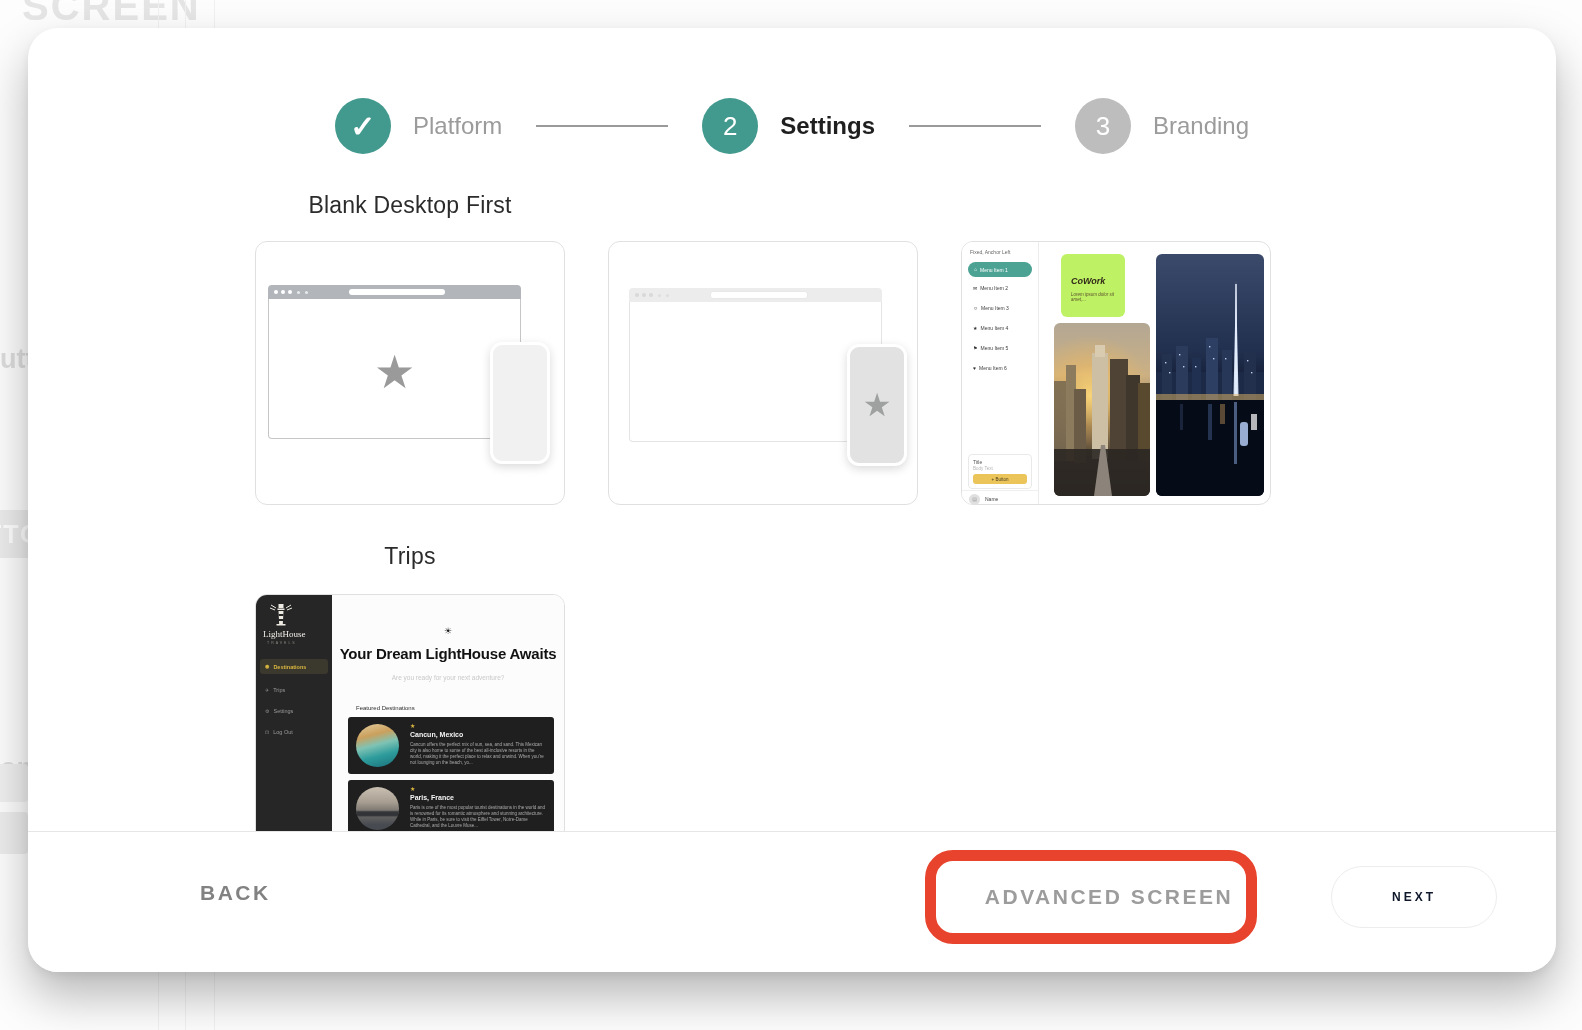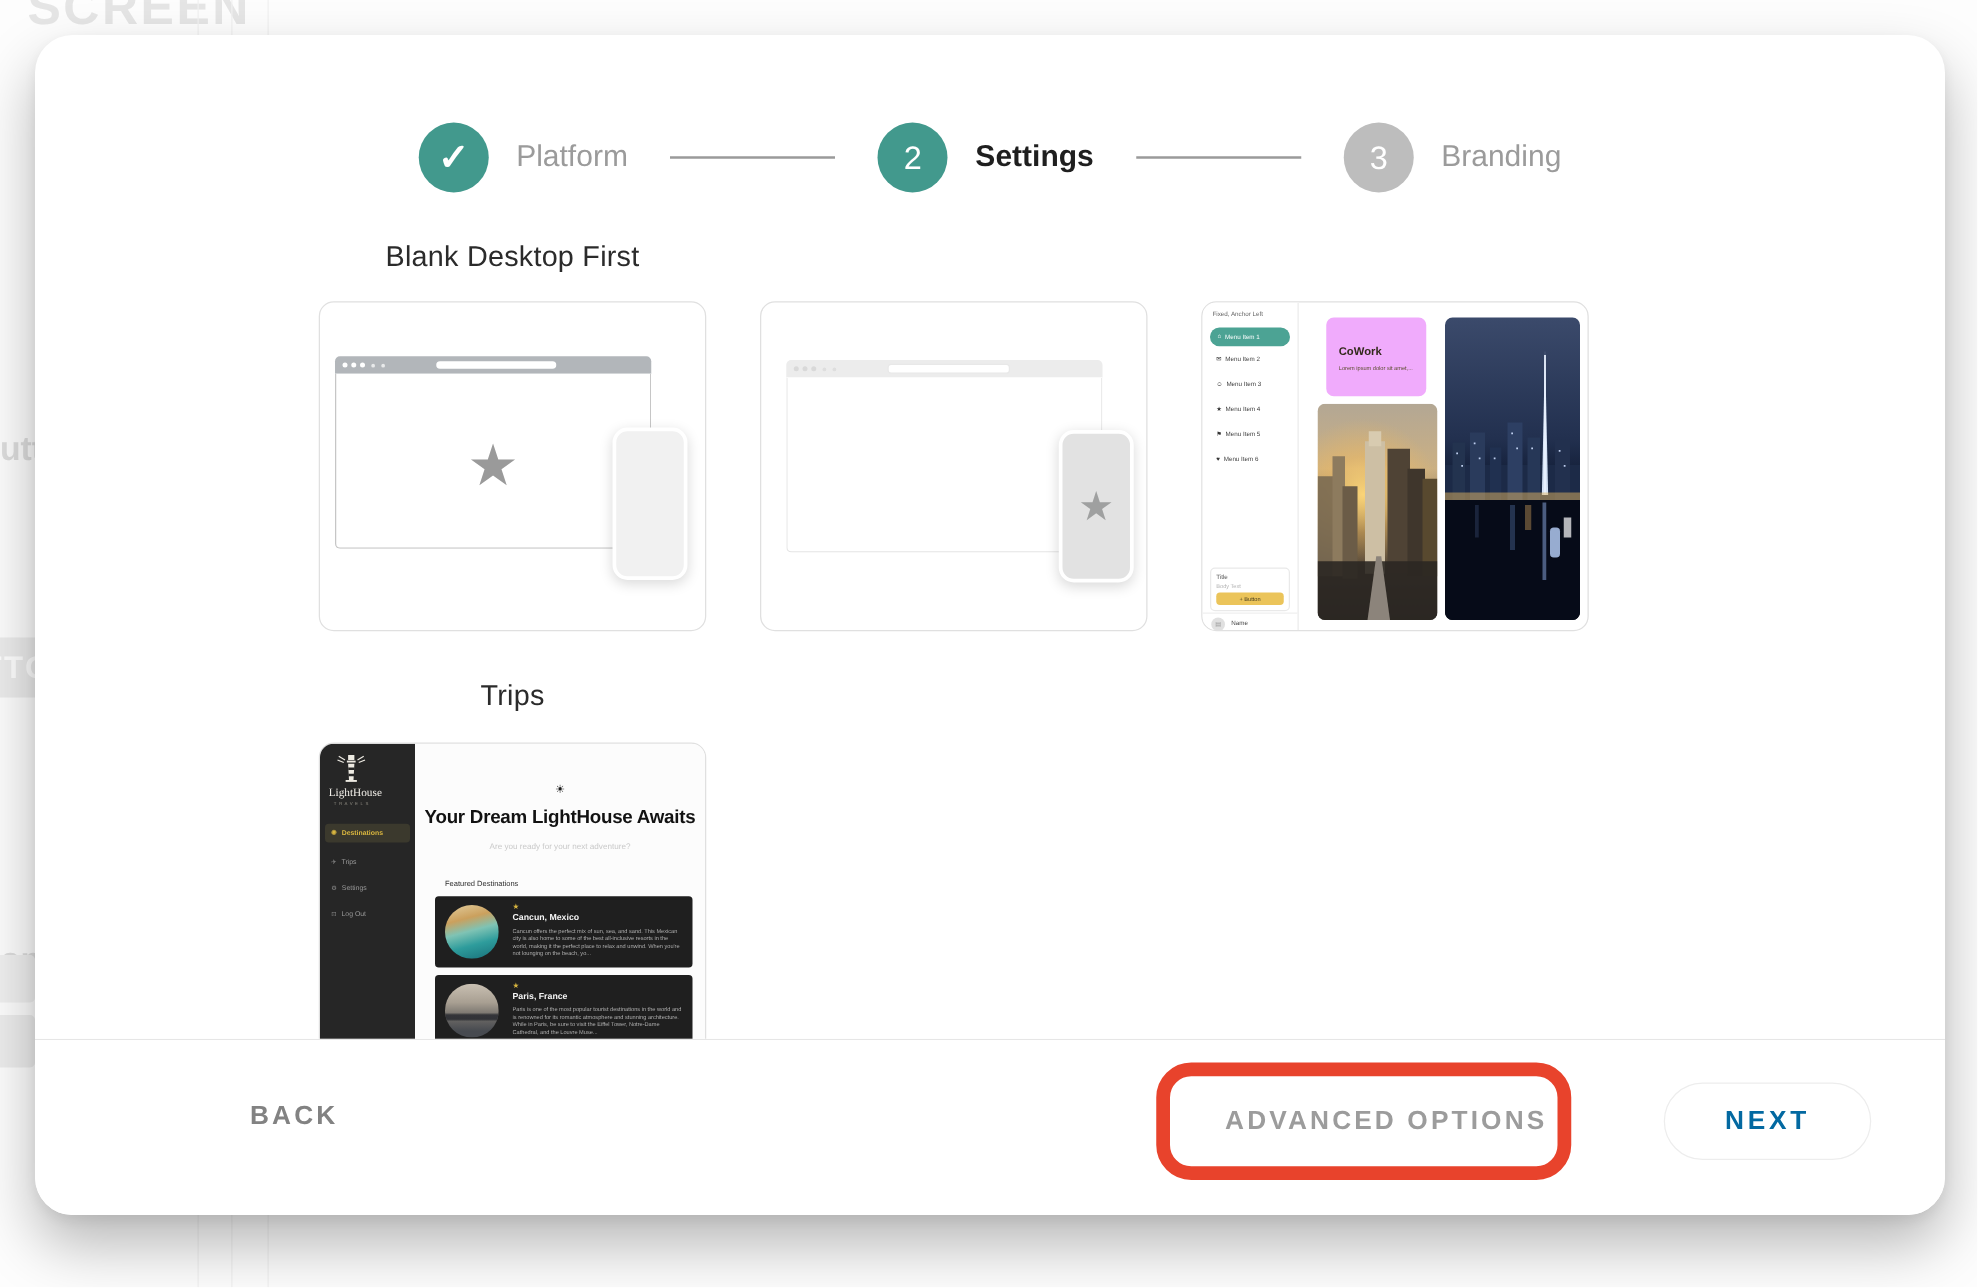--- a/index.html
+++ b/index.html
@@ -86,22 +86,22 @@
     border-radius:4px;padding:4px;box-sizing:border-box;background:#fff;}
   .rp-mc-title{font-size:5px;color:#555;}
   .rp-mc-body{font-size:4.5px;color:#B5B5B5;margin-top:1px;}
   .rp-mc-btn{margin-top:3px;height:10px;background:#EBC45A;border-radius:3px;display:flex;
     align-items:center;justify-content:center;font-size:4.5px;color:#4A4022;}
   .rp-userrow{position:absolute;left:0;right:0;top:248px;height:16px;border-top:1px solid #EFEFEF;
     display:flex;align-items:center;gap:5px;padding-left:7px;}
   .rp-avatar{width:11px;height:11px;border-radius:50%;background:#E0E0E0;display:flex;
     align-items:center;justify-content:center;font-size:5px;color:#999;}
   .rp-username{font-size:5px;color:#444;}
-  .rp-cowork{position:absolute;left:99px;top:12px;width:80px;height:63px;background:#f0abfc;
-    border-radius:6px;}
+  .rp-cowork{position:absolute;left:99px;top:12px;width:64px;height:63px;background:#bef264;
+    border-radius:6px;font-style:italic;}
   .rp-cw-title{position:absolute;left:10px;top:22px;font-size:9px;font-weight:700;color:#32291A;}
   .rp-cw-body{position:absolute;left:10px;top:38px;font-size:4.5px;color:#5C4F2E;}
   .photo{position:absolute;border-radius:6px;overflow:hidden;}
   .photo-day{left:92px;top:81px;width:96px;height:173px;
     background:
       radial-gradient(circle at 38% 42%,rgba(255,216,120,.95),rgba(255,190,80,.38) 26%,transparent 52%),
       linear-gradient(180deg,#B3A794 0%,#CBB083 30%,#8D7A5E 52%,#55493C 72%,#2E2A26 100%);}
   .photo-night{left:194px;top:12px;width:108px;height:242px;
     background:linear-gradient(180deg,#3B4A6B 0%,#22304F 40%,#101B33 55%,#070D1C 63%,#040810 100%);}
   .photo svg{display:block;}
@@ -145,22 +145,22 @@
   .btn-plain{background:none;border:none;cursor:pointer;font-family:"Liberation Sans",sans-serif;margin-left:36px;}
   .back-btn{position:absolute;left:130px;top:48px;font-size:21px;font-weight:700;
     letter-spacing:2.5px;color:#828282;}
   .adv-wrap{position:absolute;left:897px;top:18px;width:332px;height:94px;}
   .annotation-ring{position:absolute;left:0;top:0;right:0;bottom:0;border:11px solid #E8432C;
     border-radius:28px;pointer-events:none;}
   .adv-btn{position:absolute;left:11px;top:11px;right:11px;bottom:11px;display:flex;
     align-items:center;justify-content:center;font-size:21px;font-weight:700;
     letter-spacing:2.5px;color:#9C9C9C;}
   .next-btn{position:absolute;left:1267px;top:34px;width:166px;height:62px;background:#fff;
-    border:1.5px solid #EDEDED;border-radius:31px;font-size:21px;font-weight:700;
-    letter-spacing:3px;color:#0369a1;cursor:default;}
+    border:1.5px solid #EDEDED;border-radius:31px;font-size:12px;font-weight:700;
+    letter-spacing:3px;color:#0f172a;cursor:default;}
 </style>
 </head>
 <body>
 
 <div class="stage">
 
   <div>
     <div class="bg-screen-label">SCREEN</div>
     <div class="vline v1"></div>
     <div class="vline v2"></div>
@@ -384,19 +384,19 @@
           </div>
         </div>
       </div>
 
     </div>
 
     <div class="footer">
       <button class="btn-plain back-btn">BACK</button>
       <div class="adv-wrap">
         <div class="annotation-ring"></div>
-        <button class="btn-plain adv-btn">ADVANCED OPTIONS</button>
+        <button class="btn-plain adv-btn">ADVANCED SCREEN</button>
       </div>
       <button class="btn-plain next-btn">NEXT</button>
     </div>
   </div>
 
 </div>
 
 </body></html>

